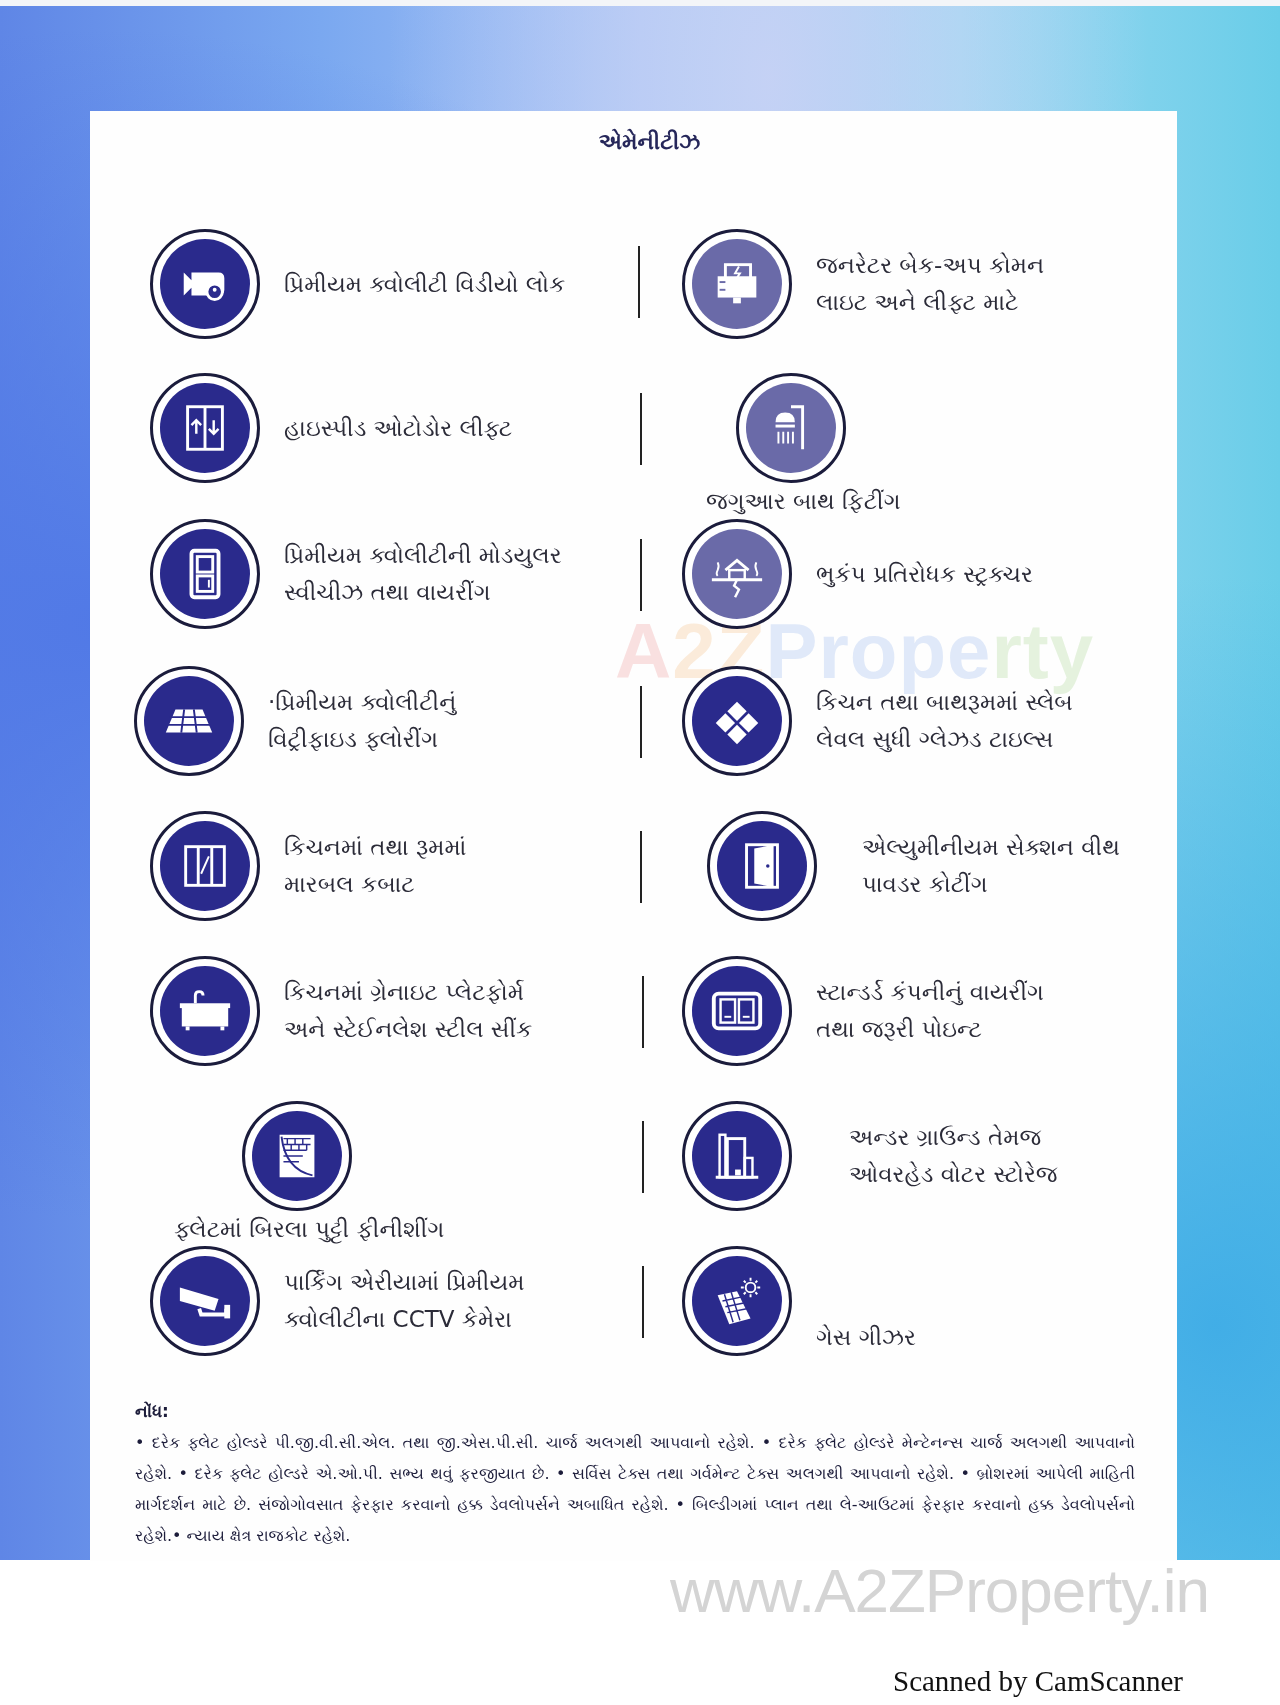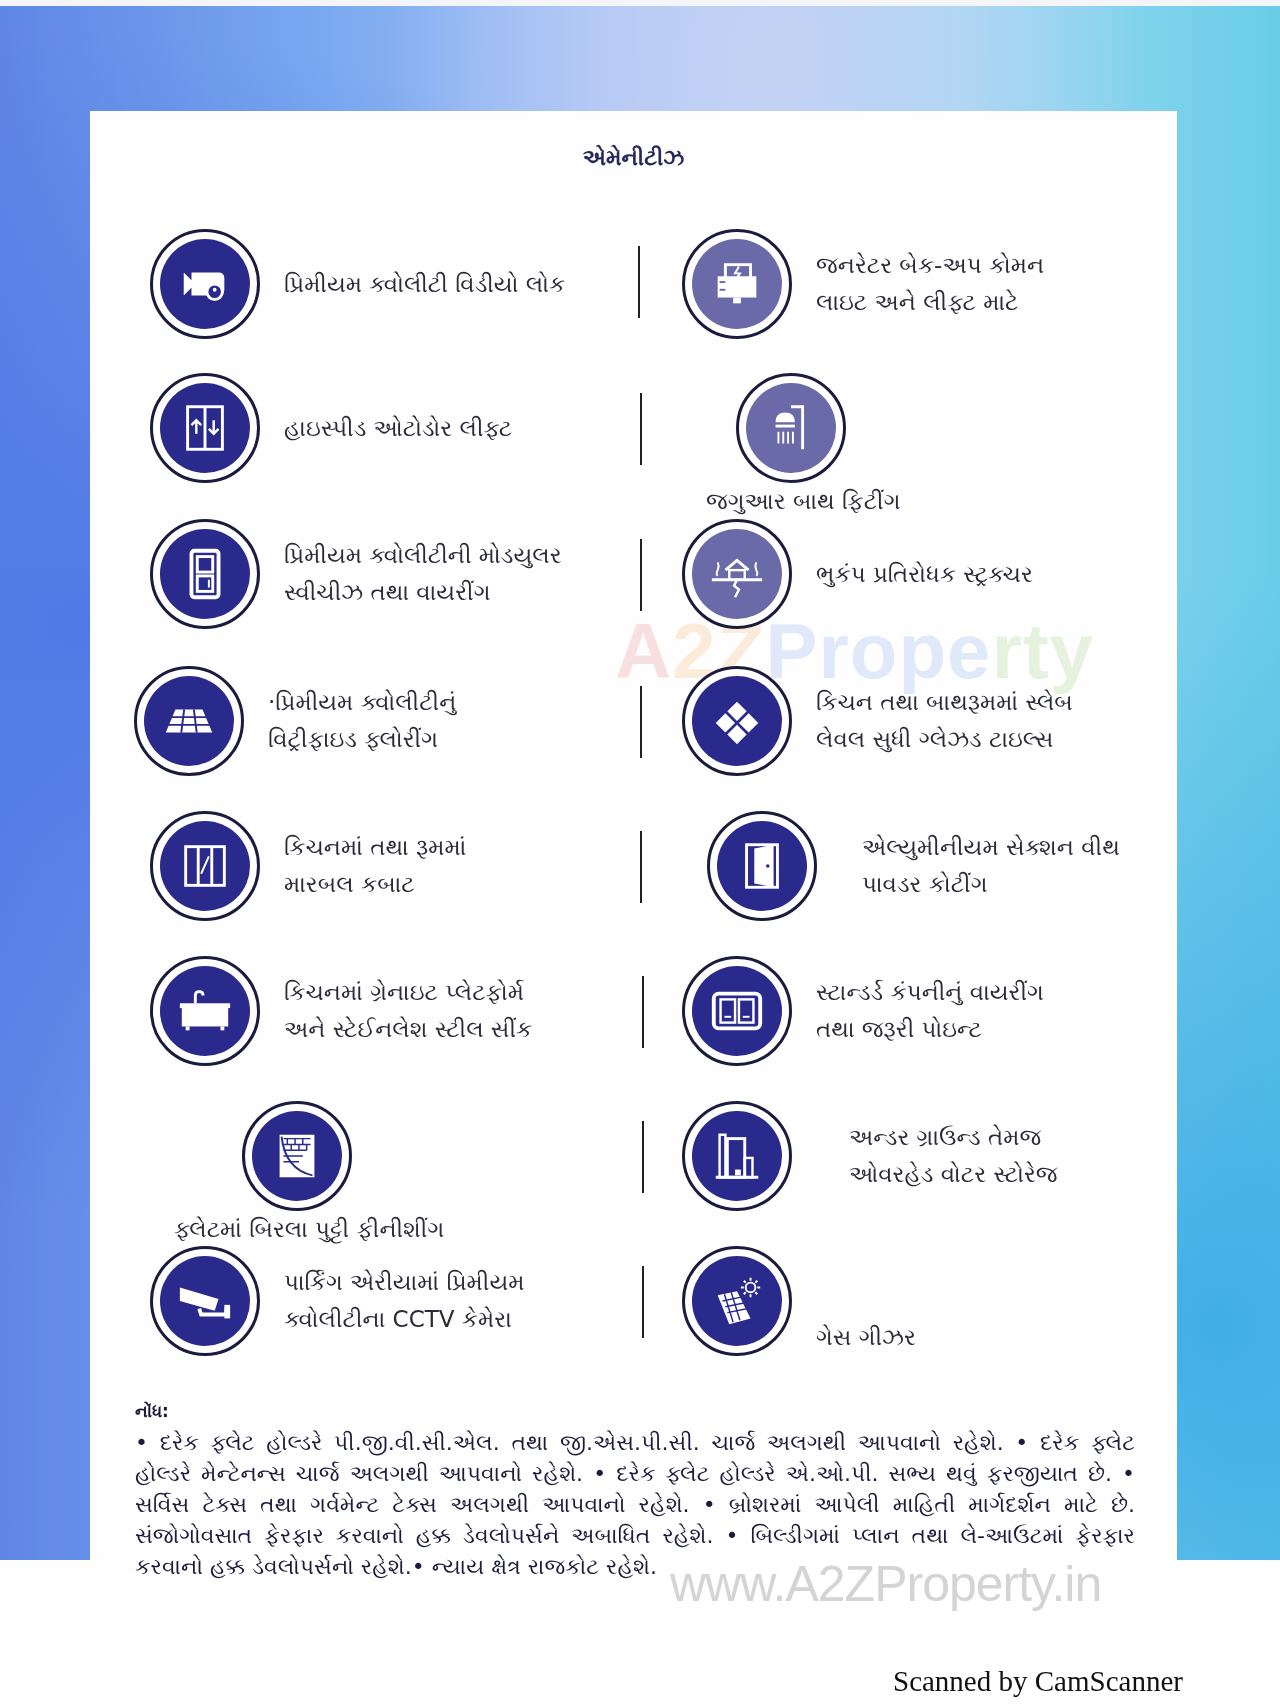--- a/index.html
+++ b/index.html
@@ -15,22 +15,22 @@
       linear-gradient(90deg, #5f86e6 0%, #7aa8f0 25%, #a8c4f5 50%, #9fd9f2 75%, #69cde8 100%);
   }
   .top-strip { position: absolute; left: 0; top: 0; width: 1280px; height: 6px; background: #f3f5f8; }
 
   .page {
     position: absolute; left: 90px; top: 111px; width: 1087px; height: 1450px;
     background: #fefefe;
   }
 
   .page-title {
-    position: absolute; left: 0; width: 100%; top: 18px; text-align: center;
-    font-weight: bold; font-size: 22px; color: #26275a; margin-top: 16px;
+    position: absolute; left: 16px; width: 100%; top: 18px; text-align: center;
+    font-weight: bold; font-size: 22px; color: #26275a;
   }
 
   .amenity {
     position: absolute; display: flex; align-items: center; height: 110px;
   }
   .icon-badge {
     width: 110px; height: 110px; border-radius: 50%;
     border: 3px solid #1b1c3c; background: #fff;
     display: flex; align-items: center; justify-content: center; flex-shrink: 0;
   }
@@ -56,24 +56,24 @@
     color: rgba(230,120,120,0.22); pointer-events: none;
   }
   .watermark-mid span:nth-child(2) { color: rgba(240,170,90,0.22); }
   .watermark-mid span:nth-child(3) { color: rgba(120,160,230,0.22); }
   .watermark-mid span:nth-child(4) { color: rgba(140,200,110,0.22); }
 
   .notes {
     position: absolute; left: 45px; top: 1290px; width: 1000px;
   }
   .notes-heading { font-weight: bold; font-size: 17px; color: #1c1c3a; margin-bottom: 6px; }
-  .notes-body { font-size: 22px; line-height: 31px; color: #1c1c3a; text-align: justify; }
+  .notes-body { font-size: 16px; line-height: 31px; color: #1c1c3a; text-align: justify; }
 
   .watermark-url {
-    position: absolute; left: 670px; top: 1555px; font-size: 50px;
+    position: absolute; left: 670px; top: 1555px; font-size: 62px;
     font-family: "Liberation Sans", sans-serif; color: #d4d4d4; letter-spacing: -1px;
   }
 
   .scanner-mark {
     position: absolute; left: 893px; top: 1665px; font-size: 29px;
     font-family: "Liberation Serif", serif; color: #111;
   }
 </style>
 </head>
 <body>

